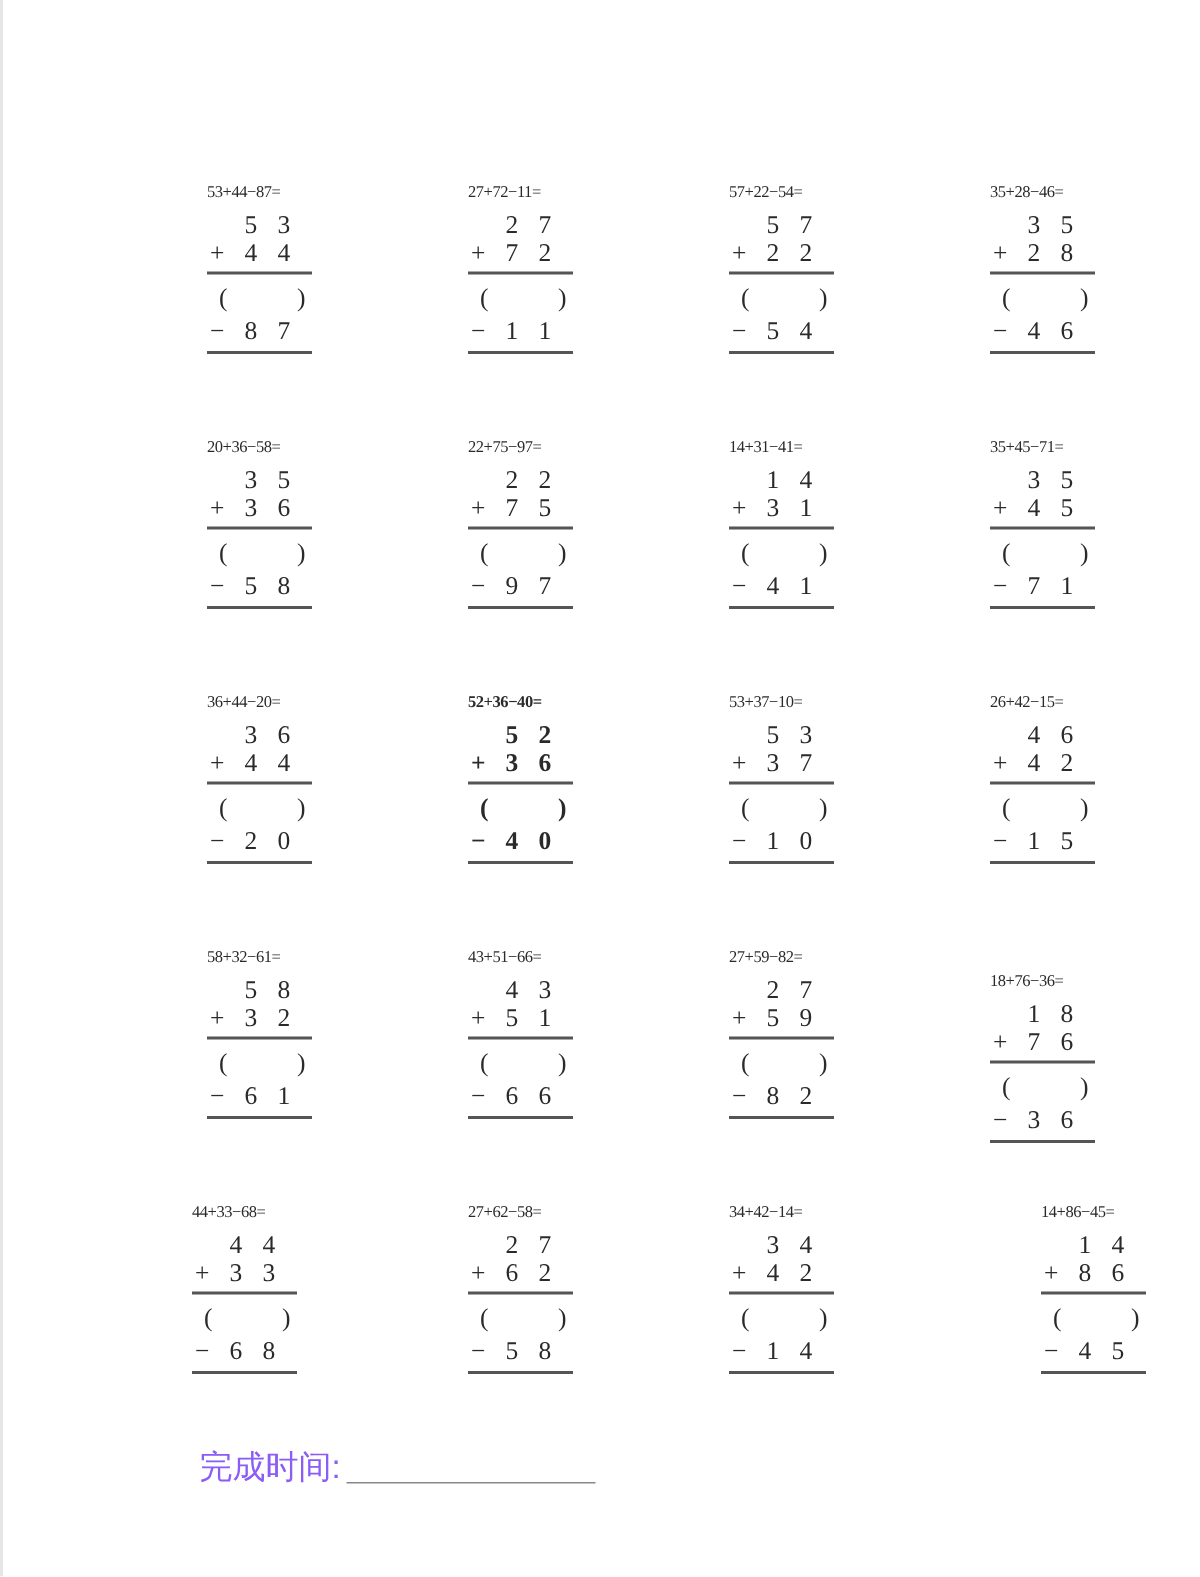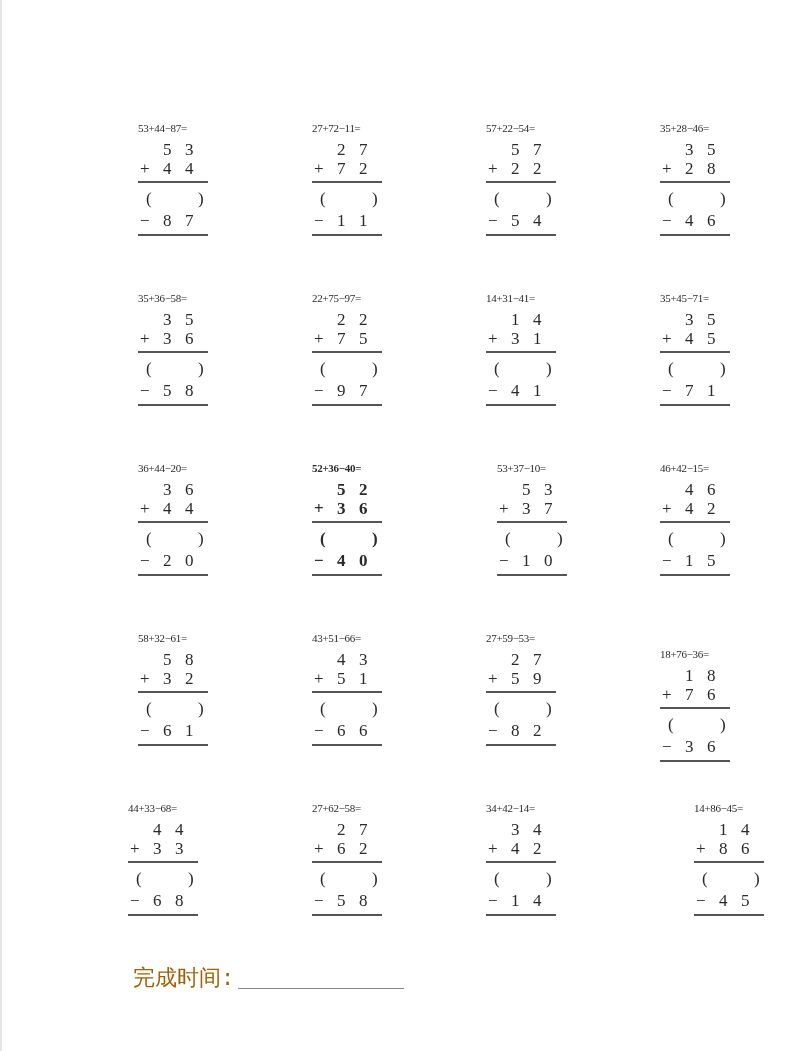--- a/index.html
+++ b/index.html
@@ -32,21 +32,21 @@
     .row-top { top: 22px; }
     .row-add { top: 41px; }
     .line1 { position: absolute; left: 0; top: 63px; width: 70px; height: 2px; background: #555; }
     .row-paren { top: 71px; }
     .row-paren .lp { left: 8px; }
     .row-paren .rp { left: 60px; }
     .row-sub { top: 93px; }
     .line2 { position: absolute; left: 0; top: 116px; width: 70px; height: 2px; background: #555; }
     .footer {
       position: absolute; left: 133px; top: 963px;
-      font-family: Liberation Mono, monospace; font-size: 22px; color: #a16207;
+      font-family: Liberation Sans, sans-serif; font-size: 22px; color: #8b5cf6;
       display: flex; align-items: flex-end; justify-content: flex-end;
     }
     .footer-blank {
       display: inline-block; width: 166px; height: 1px; background: #888;
       margin-left: 4px; margin-bottom: 4px;
     }
   </style>
 </head>
 <body>
 
@@ -139,21 +139,21 @@
         <span class="rp">)</span>
       </div>
       <div class="row row-sub">
         <span class="op">−</span>
         <span class="tens">4</span>
         <span class="ones">6</span>
       </div>
       <div class="line2"></div>
     </div>
     <div class="problem" style="left: 138px; top: 288px;">
-      <div class="equation">35+36−58=</div>
+      <div class="equation">20+36−58=</div>
       <div class="row row-top">
         <span class="tens">3</span>
         <span class="ones">5</span>
       </div>
       <div class="row row-add">
         <span class="op">+</span>
         <span class="tens">3</span>
         <span class="ones">6</span>
       </div>
       <div class="line1"></div>
@@ -276,21 +276,21 @@
         <span class="lp">(</span>
         <span class="rp">)</span>
       </div>
       <div class="row row-sub">
         <span class="op">−</span>
         <span class="tens">4</span>
         <span class="ones">0</span>
       </div>
       <div class="line2"></div>
     </div>
-    <div class="problem" style="left: 497px; top: 458px; text-decoration: underline;">
+    <div class="problem" style="left: 486px; top: 458px; text-decoration: underline;">
       <div class="equation">53+37−10=</div>
       <div class="row row-top">
         <span class="tens">5</span>
         <span class="ones">3</span>
       </div>
       <div class="row row-add">
         <span class="op">+</span>
         <span class="tens">3</span>
         <span class="ones">7</span>
       </div>
@@ -300,21 +300,21 @@
         <span class="rp">)</span>
       </div>
       <div class="row row-sub">
         <span class="op">−</span>
         <span class="tens">1</span>
         <span class="ones">0</span>
       </div>
       <div class="line2"></div>
     </div>
     <div class="problem" style="left: 660px; top: 458px;">
-      <div class="equation">46+42−15=</div>
+      <div class="equation">26+42−15=</div>
       <div class="row row-top">
         <span class="tens">4</span>
         <span class="ones">6</span>
       </div>
       <div class="row row-add">
         <span class="op">+</span>
         <span class="tens">4</span>
         <span class="ones">2</span>
       </div>
       <div class="line1"></div>
@@ -369,21 +369,21 @@
         <span class="rp">)</span>
       </div>
       <div class="row row-sub">
         <span class="op">−</span>
         <span class="tens">6</span>
         <span class="ones">6</span>
       </div>
       <div class="line2"></div>
     </div>
     <div class="problem" style="left: 486px; top: 628px;">
-      <div class="equation">27+59−53=</div>
+      <div class="equation">27+59−82=</div>
       <div class="row row-top">
         <span class="tens">2</span>
         <span class="ones">7</span>
       </div>
       <div class="row row-add">
         <span class="op">+</span>
         <span class="tens">5</span>
         <span class="ones">9</span>
       </div>
       <div class="line1"></div>

